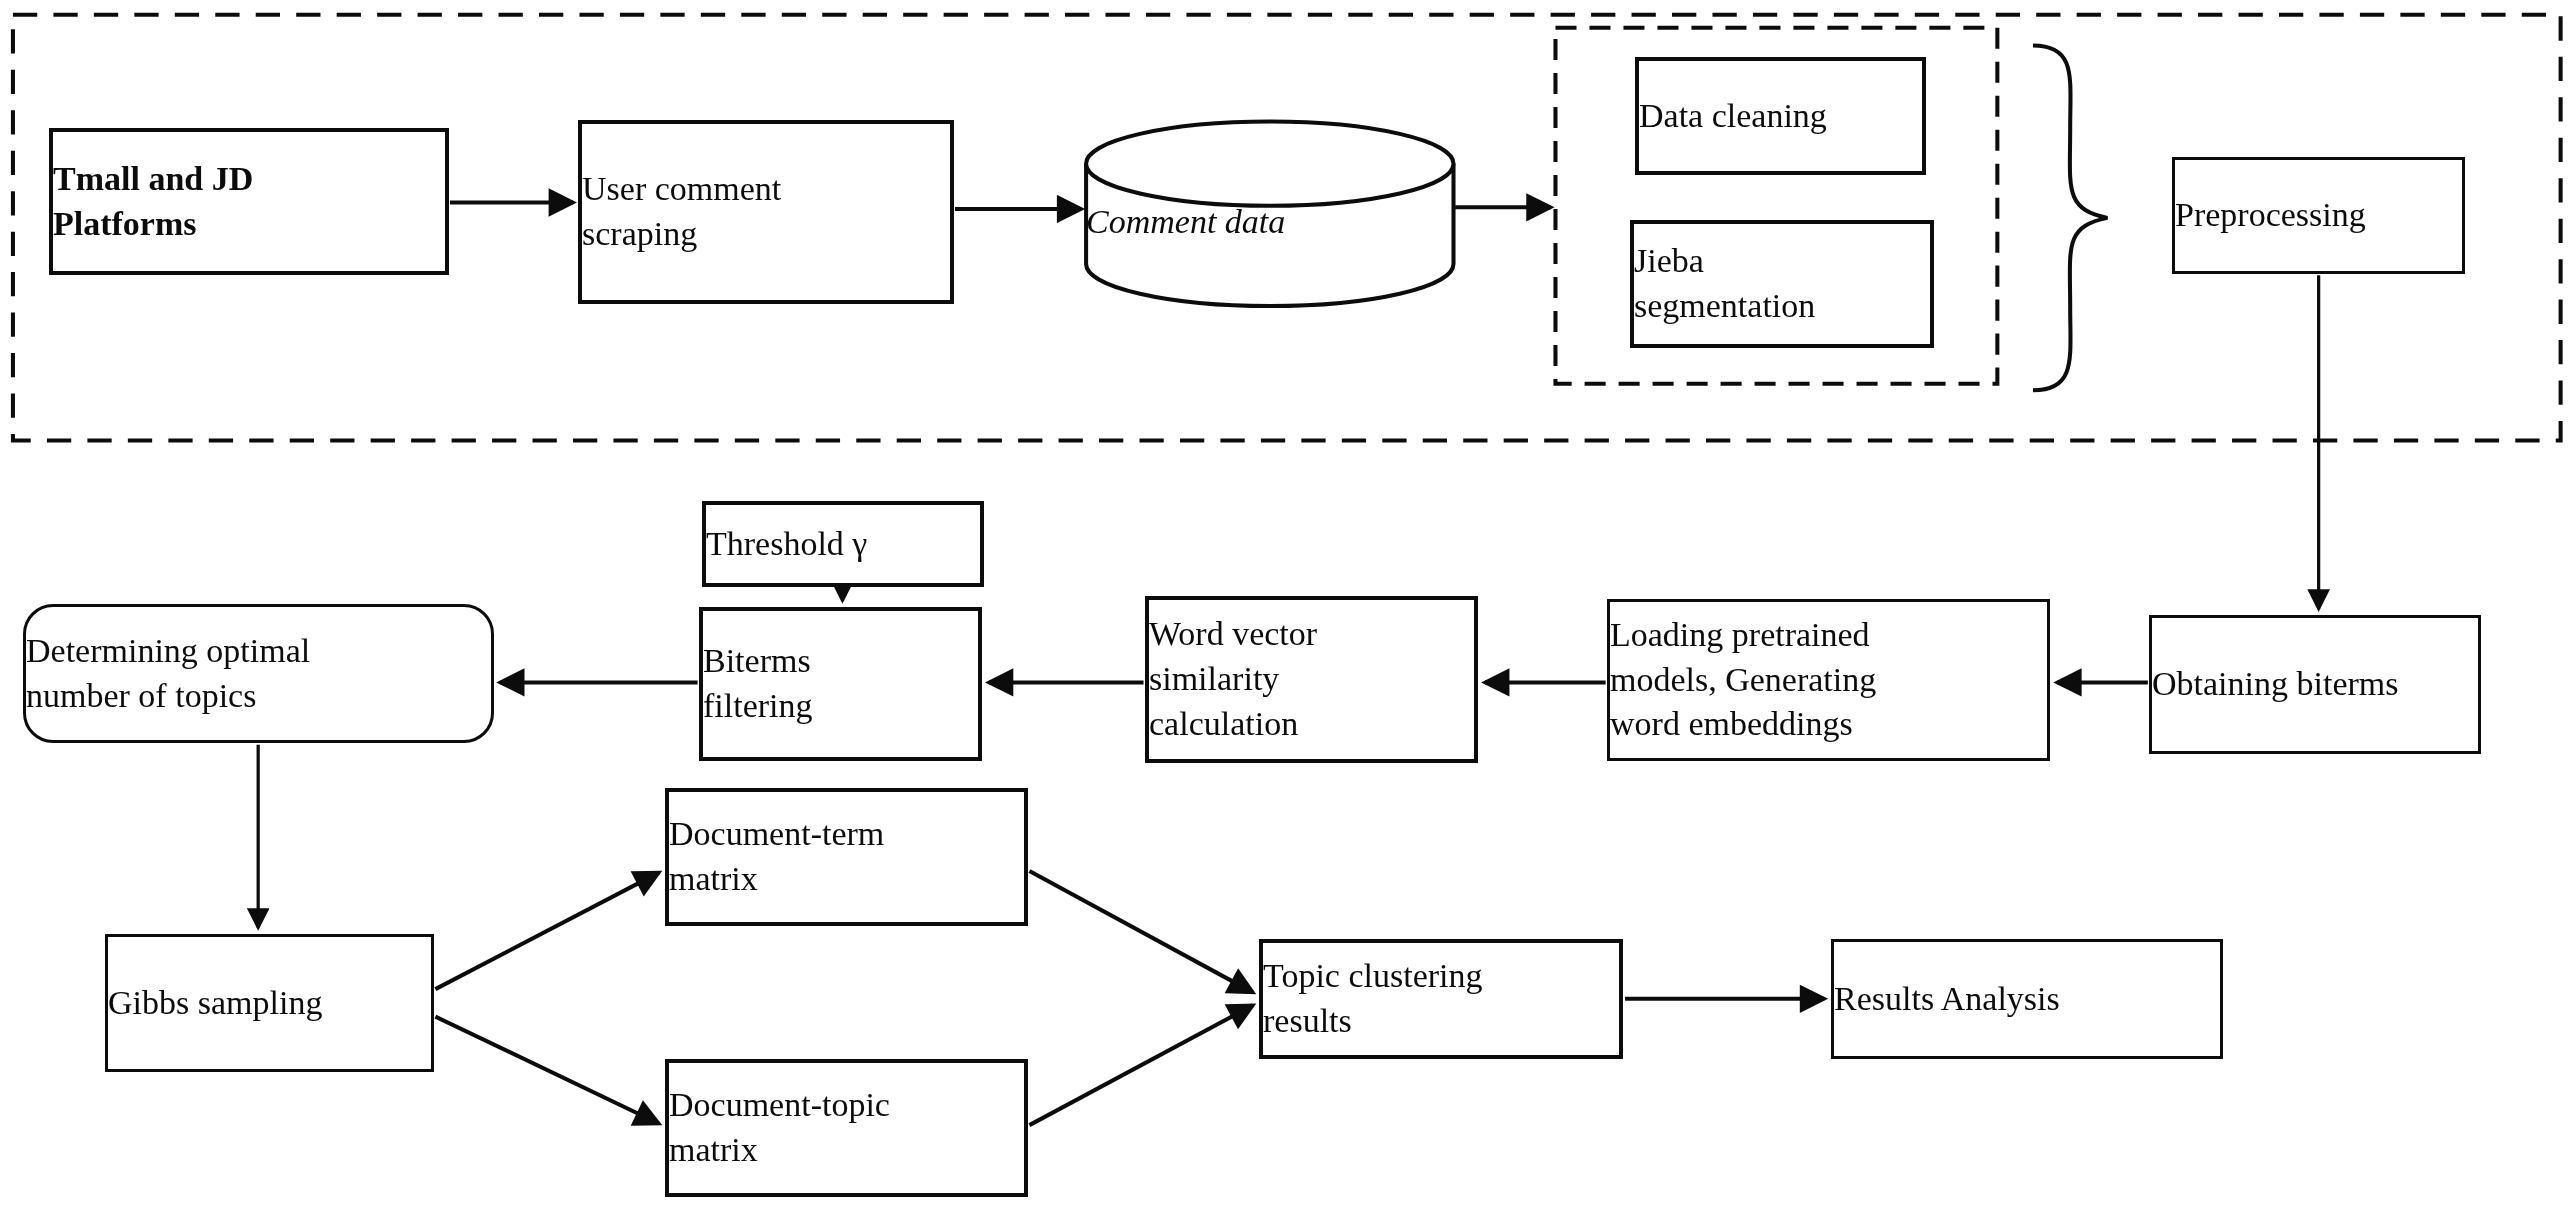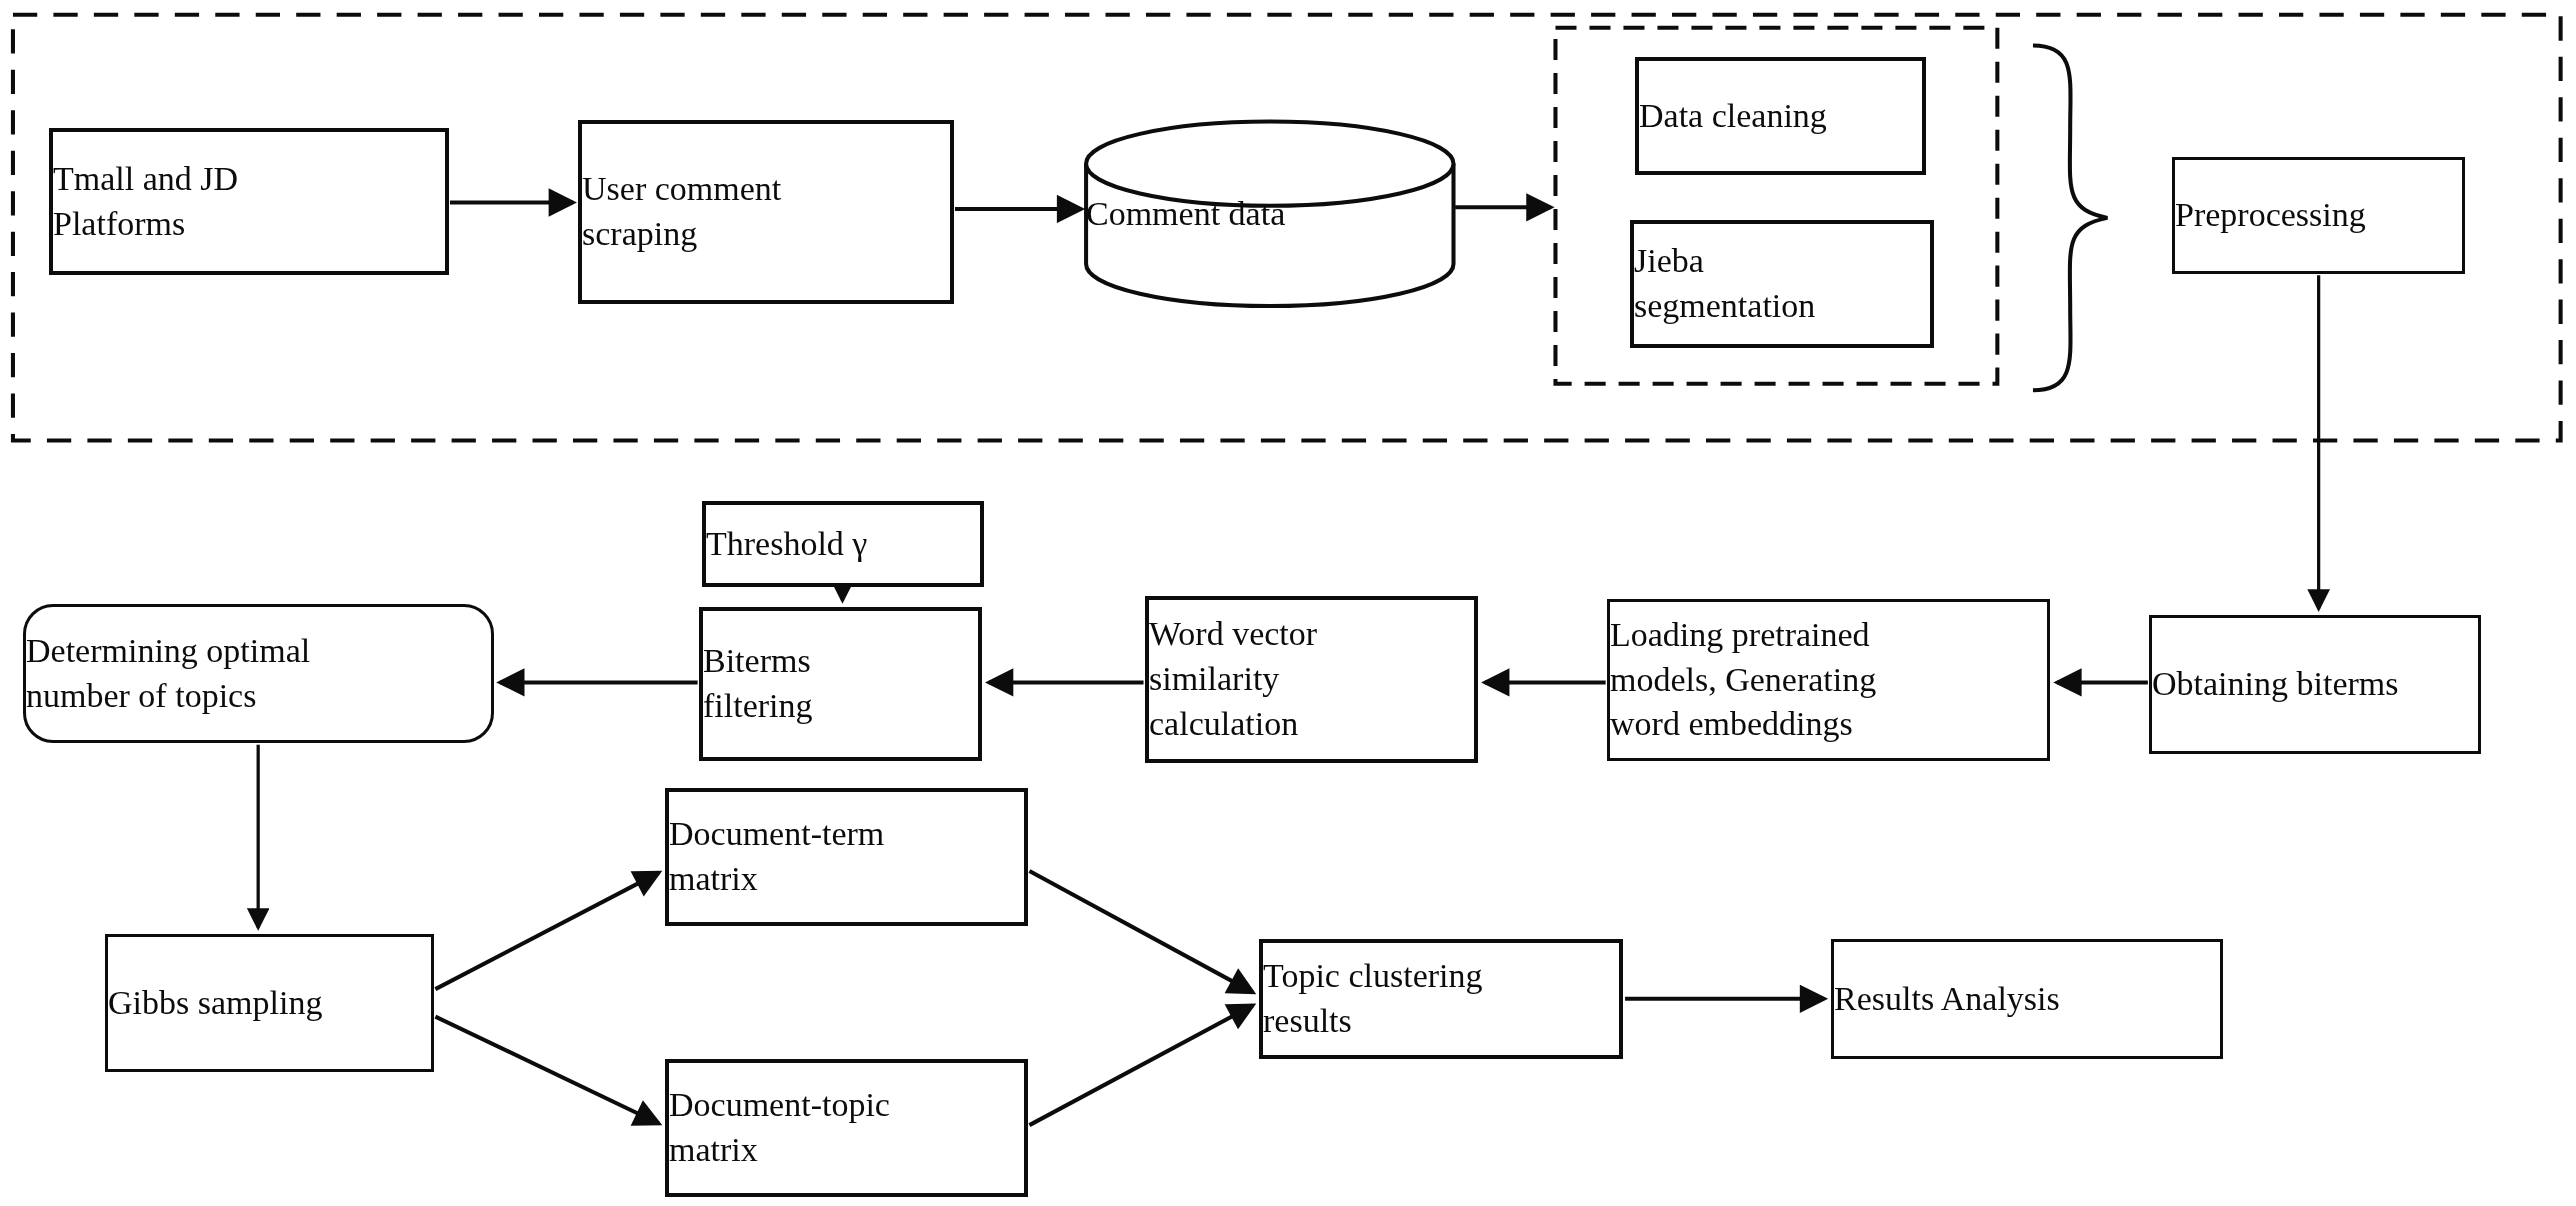--- a/index.html
+++ b/index.html
@@ -56,31 +56,31 @@
     <line x1="1041" y1="694" x2="1041" y2="742" stroke="#0c0c0c" stroke-width="4" marker-end="url(#ah)"></line>
     <line x1="862" y1="843" x2="618" y2="843" stroke="#0c0c0c" stroke-width="5" marker-end="url(#ah)"></line>
     <line x1="319" y1="920" x2="319" y2="1146" stroke="#0c0c0c" stroke-width="4" marker-end="url(#ah)"></line>
     <line x1="538" y1="1222" x2="814" y2="1078" stroke="#0c0c0c" stroke-width="5" marker-end="url(#ah)"></line>
     <line x1="538" y1="1256" x2="814" y2="1388" stroke="#0c0c0c" stroke-width="5" marker-end="url(#ah)"></line>
     <line x1="1272" y1="1076" x2="1548" y2="1226" stroke="#0c0c0c" stroke-width="5" marker-end="url(#ah)"></line>
     <line x1="1272" y1="1390" x2="1548" y2="1242" stroke="#0c0c0c" stroke-width="5" marker-end="url(#ah)"></line>
     <line x1="2008" y1="1234" x2="2254" y2="1234" stroke="#0c0c0c" stroke-width="5" marker-end="url(#ah)"></line>
   </svg>
 
-  <div class="node" style="left:49px;top:128px;width:400px;height:147px;border-width:4.9px;">
+  <div class="node" style="left:49px;top:128px;width:400px;height:147px;border-width:4.9px;font-weight:bold;">
     <span class="line">Tmall and JD</span>
     <span class="line">Platforms</span>
   </div>
 
   <div class="node" style="left:578px;top:120px;width:376px;height:184px;font-family:Liberation Serif, serif;">
     <span class="line">User comment</span>
     <span class="line">scraping</span>
   </div>
 
-  <div class="node plain" style="left:1086px;top:178px;width:367px;height:73px;">
+  <div class="node plain" style="left:1086px;top:186px;width:367px;height:73px;font-style:italic;">
     <span class="line">Comment data</span>
   </div>
 
   <div class="node" style="left:1635px;top:57px;width:291px;height:118px;">
     <span class="line">Data cleaning</span>
   </div>
 
   <div class="node" style="left:1630px;top:220px;width:304px;height:128px;">
     <span class="line">Jieba</span>
     <span class="line">segmentation</span>

